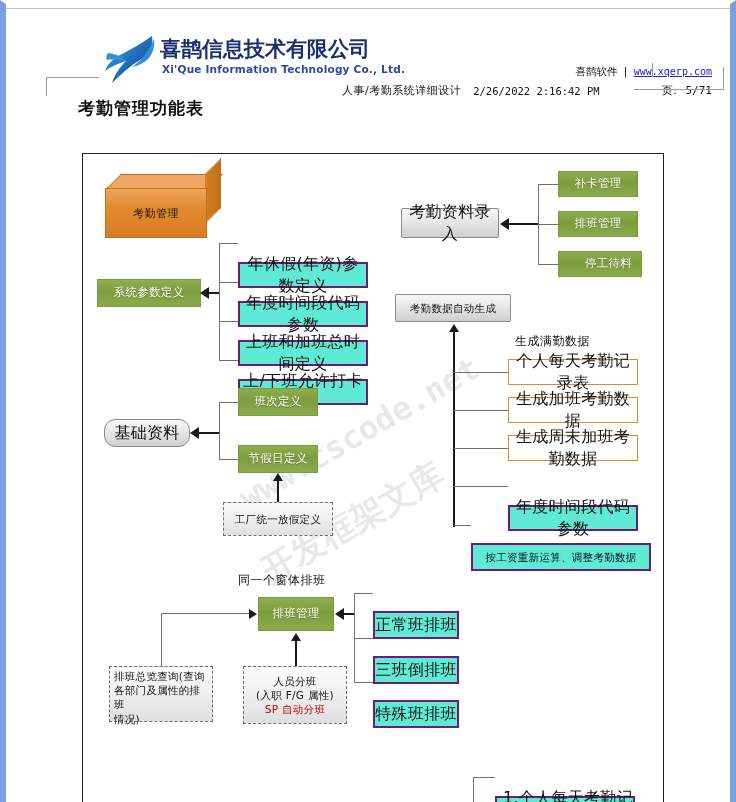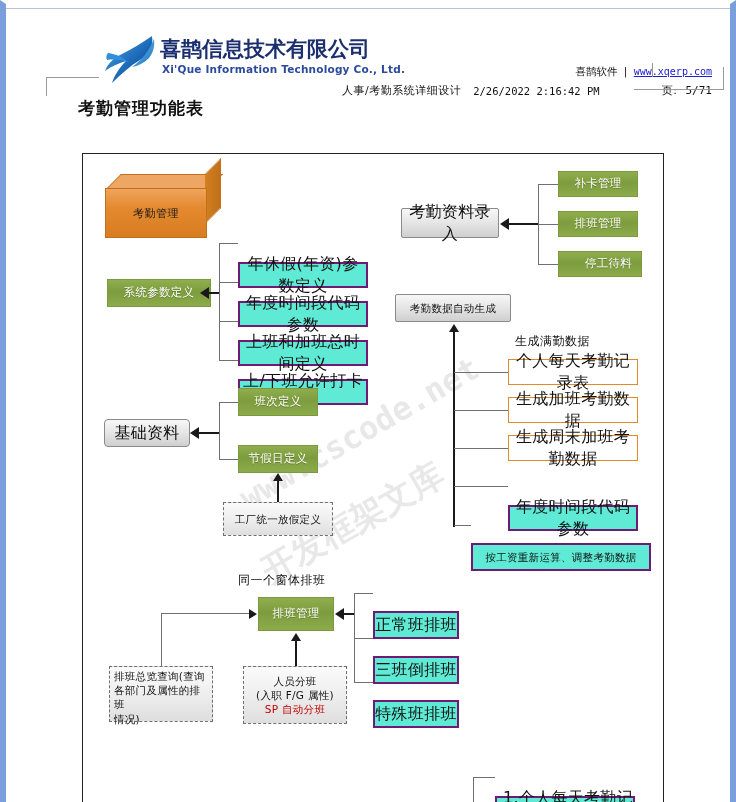--- a/index.html
+++ b/index.html
@@ -222,36 +222,36 @@
       <div class="wm wm1">www.cscode.net</div>
       <div class="wm wm2">开发框架文库</div>
 
       <div class="box3d" style="left:22px; top:20px; width:118px; height:64px;">
         <div class="shade"></div>
         <div class="top"></div>
         <div class="side"></div>
         <div class="face">考勤管理</div>
       </div>
 
-      <div class="node n-green shadow-g" style="left:24px; top:125px; width:104px; height:28px;">系统参数定义</div>
+      <div class="node n-green shadow-g" style="left:14px; top:125px; width:104px; height:28px;">系统参数定义</div>
 
       <div class="node n-plain" style="left:155px; top:76px; width:130px; height:26px;">年休假(年资)参数定义</div>
       <div class="node n-plain" style="left:155px; top:115px; width:130px; height:26px;">年度时间段代码参数</div>
       <div class="node n-plain" style="left:155px; top:154px; width:130px; height:26px;">上班和加班总时间定义</div>
       <div class="node n-plain" style="left:155px; top:193px; width:130px; height:26px;">上/下班允许打卡范围</div>
 
       <div class="ln-v" style="left:136px; top:89px; height:117px;"></div>
       <div class="ln-h" style="left:136px; top:89px; width:19px;"></div>
       <div class="ln-h" style="left:136px; top:128px; width:19px;"></div>
       <div class="ln-h" style="left:136px; top:167px; width:19px;"></div>
       <div class="ln-h" style="left:136px; top:206px; width:19px;"></div>
       <div class="ln-h dark" style="left:126px; top:138px; width:10px;"></div>
       <div class="arrow-l" style="left:117px; top:133px;"></div>
 
-      <div class="node n-grey" style="left:21px; top:265px; width:86px; height:28px; border-radius:4px;">基础资料</div>
+      <div class="node n-grey" style="left:21px; top:265px; width:86px; height:28px; border-radius:11px;">基础资料</div>
       <div class="node n-green shadow-g" style="left:155px; top:234px; width:80px; height:28px;">班次定义</div>
       <div class="node n-green shadow-g" style="left:155px; top:291px; width:80px; height:28px;">节假日定义</div>
 
       <div class="ln-v" style="left:136px; top:248px; height:57px;"></div>
       <div class="ln-h" style="left:136px; top:248px; width:19px;"></div>
       <div class="ln-h" style="left:136px; top:305px; width:19px;"></div>
       <div class="ln-h dark" style="left:116px; top:278px; width:20px;"></div>
       <div class="arrow-l" style="left:107px; top:273px;"></div>
 
       <div class="node n-dash" style="left:140px; top:348px; width:110px; height:34px;">

